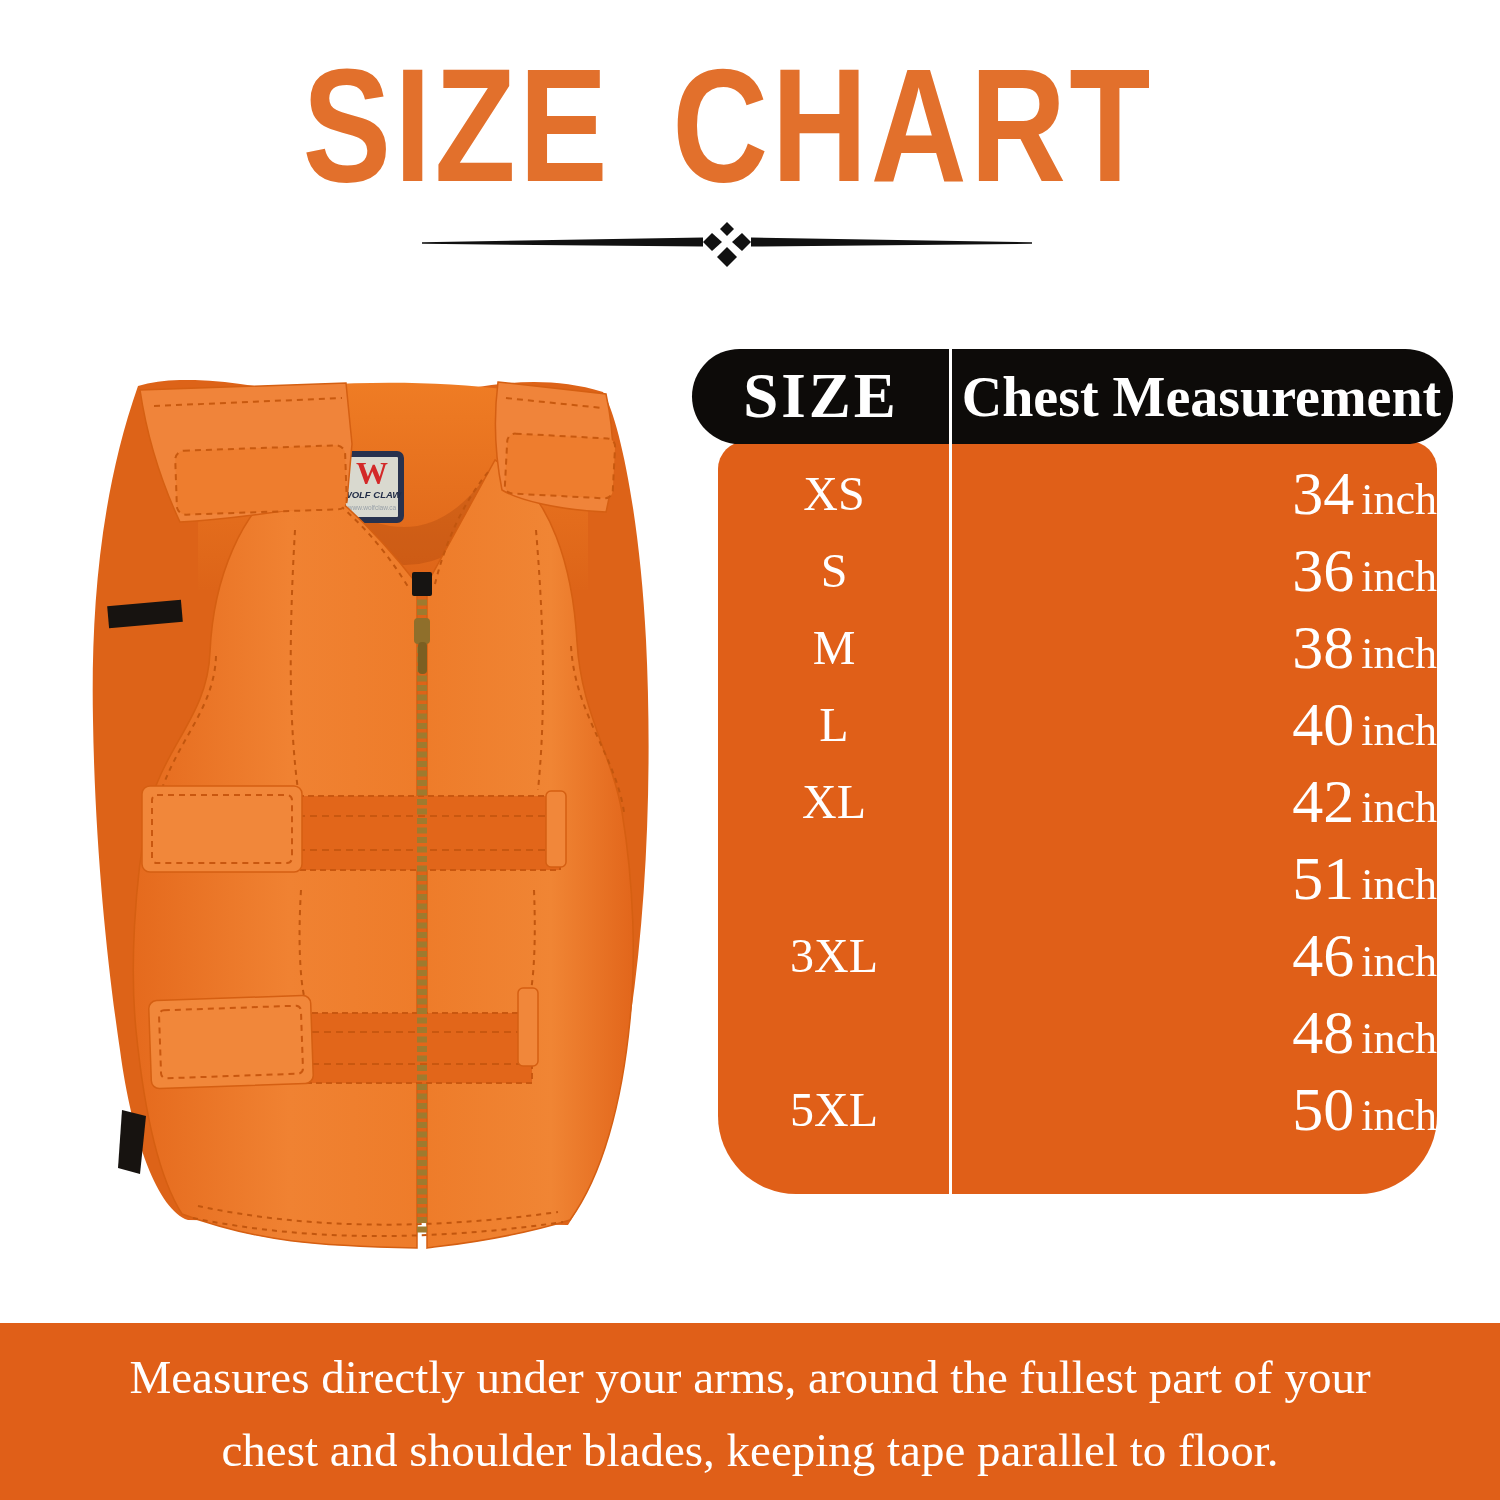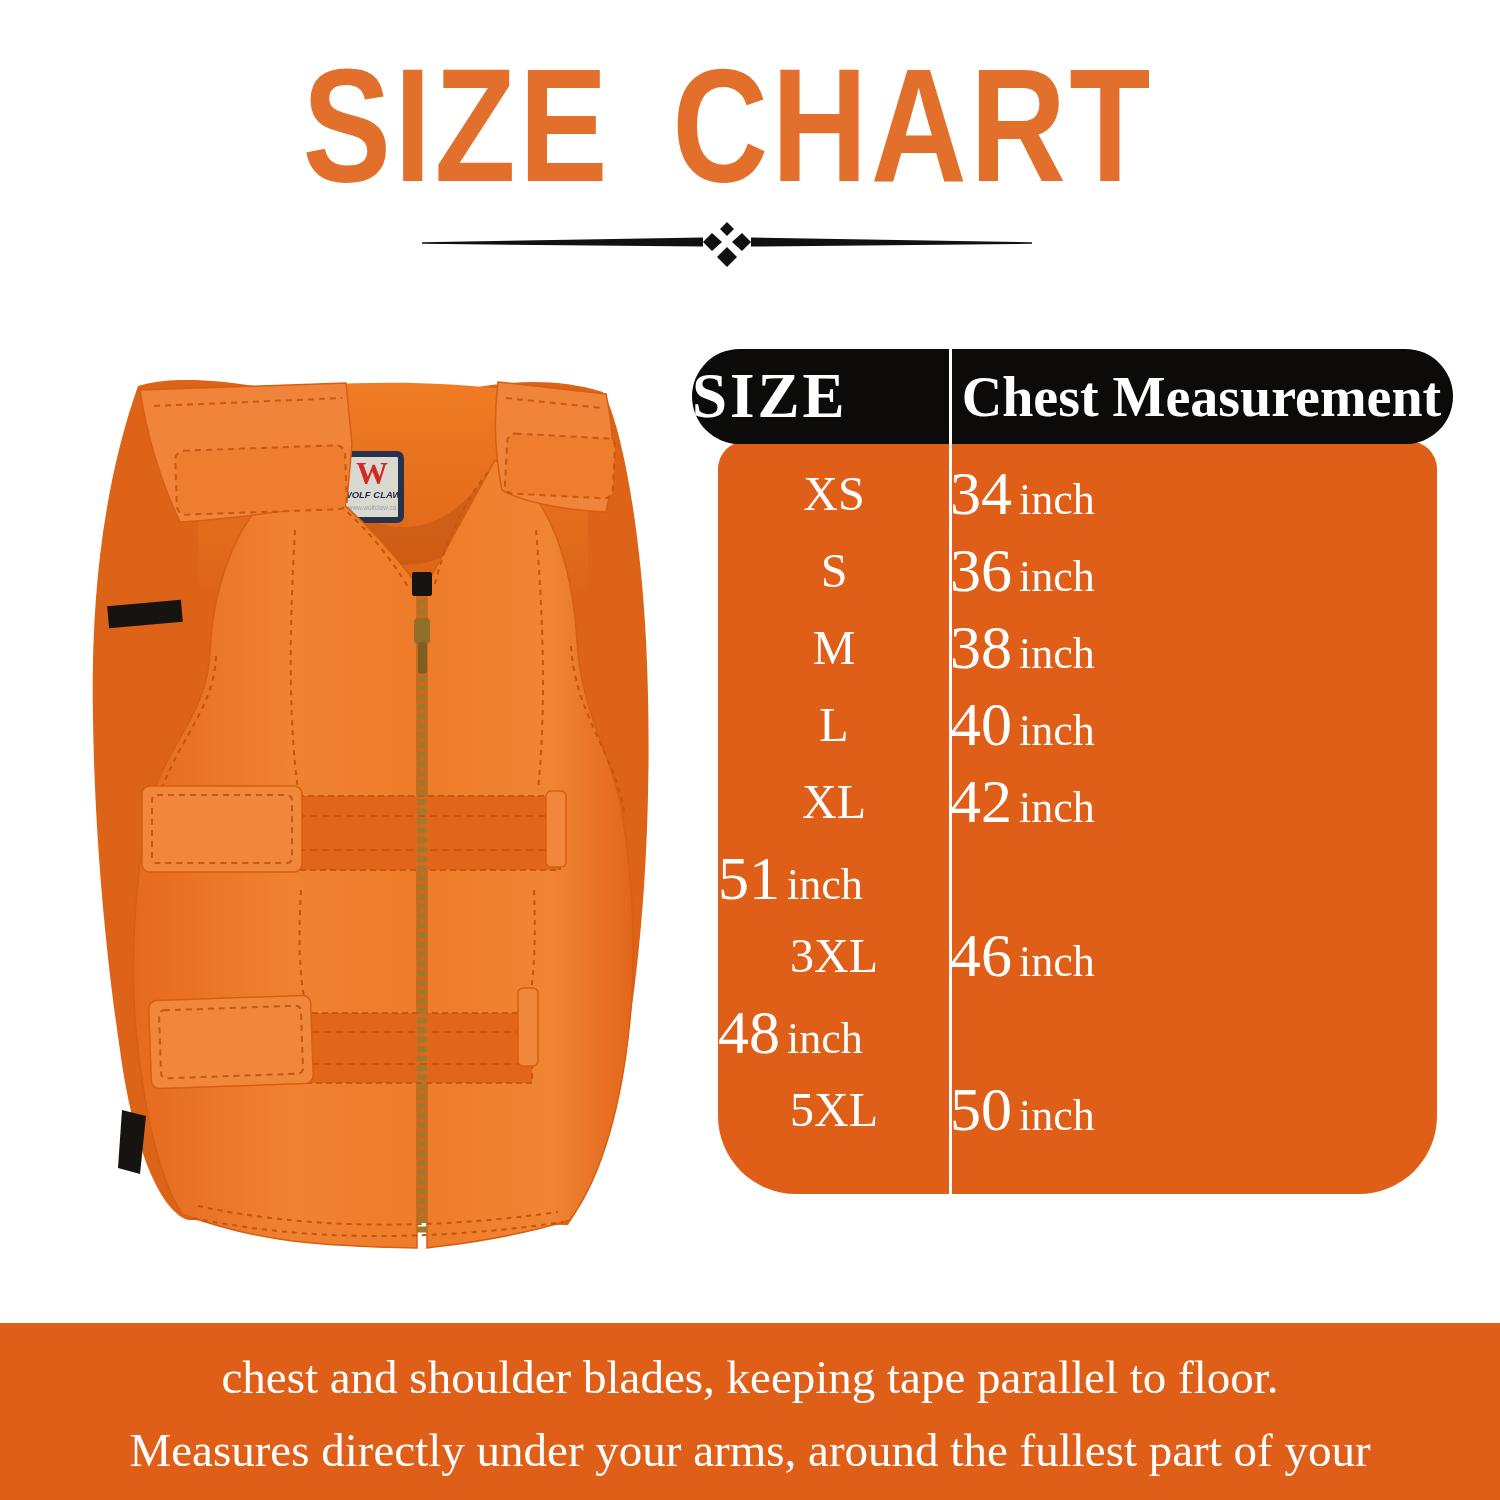--- a/index.html
+++ b/index.html
@@ -16,31 +16,31 @@
   
   .divider{position:absolute;left:422px;top:221px;width:610px;height:48px;}
 
   
   .vest{position:absolute;left:58px;top:380px;width:628px;height:882px;}
 
   
   .table-wrap{position:absolute;left:692px;top:349px;width:761px;height:848px;}
   .table-header{position:relative;z-index:2;width:761px;height:95px;
          background:var(--header-black);border-radius:48px;display:flex;align-items:center;}
-  .hcol-size{width:258px;color:#fff;font-weight:700;font-size:63px;
+  .hcol-size{width:258px;text-align:center;color:#fff;font-weight:700;font-size:63px;
          letter-spacing:3px;}
   .hcol-chest{flex:1;text-align:center;color:#fff;font-weight:700;font-size:56px;}
   .table-body{position:absolute;z-index:1;left:26px;top:92px;width:719px;height:753px;
          background:var(--table-orange);border-radius:28px 28px 78px 78px;
          display:flex;flex-direction:column;padding:14px 0 46px 0;box-sizing:border-box;}
   .col-divider{position:absolute;z-index:3;left:257px;top:0;width:3px;height:847px;
          background:#ffffff;}
   .trow{flex:1;display:flex;align-items:center;}
   .trow .size{width:232px;text-align:center;color:#fff;font-size:48px;}
-  .trow .meas{flex:1;display:flex;justify-content:flex-start;align-items:baseline;color:#fff;}
+  .trow .meas{flex:1;display:flex;justify-content:flex-end;align-items:baseline;color:#fff;}
   .trow .num{font-size:62px;}
   .trow .inch{font-size:44px;margin-left:7px;}
 
   
   .banner{position:absolute;left:0;top:1323px;width:1500px;height:177px;
          background:var(--banner-orange);color:#fff;text-align:center;
          font-size:47px;line-height:73px;padding-top:18px;box-sizing:border-box;}
 </style>
 </head>
 <body>
@@ -222,17 +222,17 @@
     <div class="meas">
       <span class="num">50</span>
       <span class="inch">inch</span>
     </div>
   </div>
 </div>
     <div class="col-divider"></div>
   </div>
 
   <div class="banner">
+    <div>Measures directly under your arms, around the fullest part of your</div>
     <div>chest and shoulder blades, keeping tape parallel to floor.</div>
-    <div>Measures directly under your arms, around the fullest part of your</div>
   </div>
 
 </div>
 
 </body></html>

